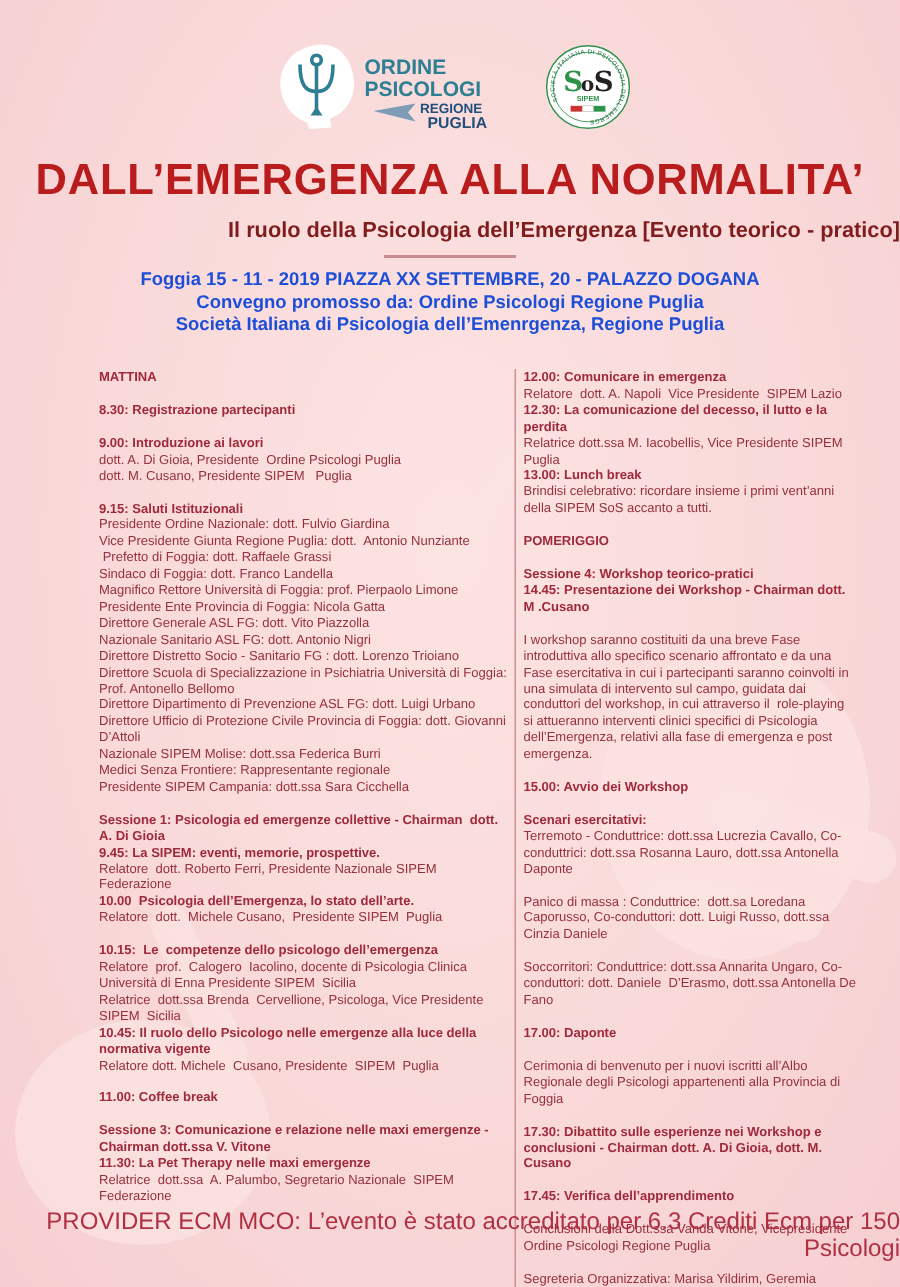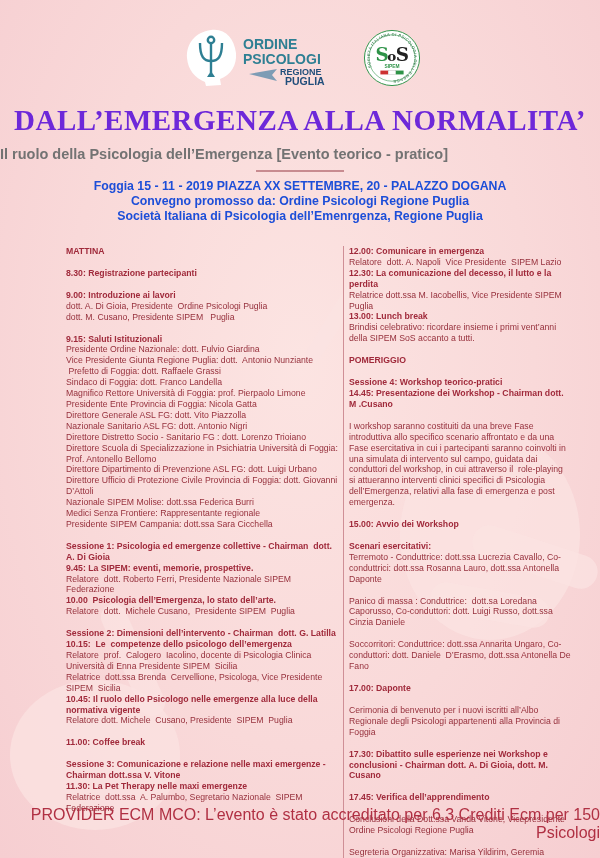--- a/index.html
+++ b/index.html
@@ -8,23 +8,23 @@
     font-family:"Liberation Sans","DejaVu Sans",sans-serif;
     background:radial-gradient(ellipse at 50% 42%, #fce4e2 0%, #f9d9d9 55%, #f6ced1 100%);
   }
   
   .wm{position:absolute;background:#fbe3e1;opacity:.75;border-radius:60px;pointer-events:none;}
   .wm.blob{border-radius:50%;}
   .poster{position:relative;width:100%;height:100%;}
   .header-logos{display:flex;justify-content:center;align-items:center;gap:34px;padding-top:26px;height:64px;}
   .title{
     text-align:center;margin-top:14px;font-size:29px;font-weight:bold;letter-spacing:.5px;
-    color:#6d28d9;font-family:Liberation Serif, serif;
+    color:#b91c1c;font-family:Liberation Sans, sans-serif;
   }
-  .subtitle{text-align:left;margin-top:9px;font-size:14.5px;font-weight:bold;color:#737373;}
+  .subtitle{text-align:right;margin-top:9px;font-size:14.5px;font-weight:bold;color:#7f1d1d;}
   .rule{width:88px;height:2px;background:#c88b90;margin:8px auto 0 auto;}
   .event-info{text-align:center;margin-top:7px;color:#1d4ed8;font-weight:bold;font-size:12.3px;line-height:15px;}
   .columns{display:flex;margin:22px 28px 0 28px;position:relative;}
   .col{font-size:8.7px;line-height:10.9px;color:#96303c;}
   .col.left{width:272px;margin-left:38px;}
   .col.right{flex:1;}
   .divider{width:1px;background:#cf8f96;margin:0 5px;align-self:stretch;}
   .block{margin-bottom:11px;}
   .line{white-space:pre-wrap;}
   .line.bold{font-weight:bold;color:#a02a3b;}
@@ -128,21 +128,20 @@
           <div class="line">Presidente SIPEM Campania: dott.ssa Sara Cicchella</div>
         </div>
         <div class="block">
           <div class="line bold">Sessione 1: Psicologia ed emergenze collettive - Chairman  dott. A. Di Gioia</div>
           <div class="line bold">9.45: La SIPEM: eventi, memorie, prospettive.</div>
           <div class="line">Relatore  dott. Roberto Ferri, Presidente Nazionale SIPEM   Federazione</div>
           <div class="line bold">10.00  Psicologia dell’Emergenza, lo stato dell’arte.</div>
           <div class="line">Relatore  dott.  Michele Cusano,  Presidente SIPEM  Puglia</div>
         </div>
         <div class="block">
-          <div class="line bold">Sessione 2: Dimensioni dell’intervento - Chairman  dott. G. Latilla</div>
           <div class="line bold">10.15:  Le  competenze dello psicologo dell’emergenza</div>
           <div class="line">Relatore  prof.  Calogero  Iacolino, docente di Psicologia Clinica Università di Enna Presidente SIPEM  Sicilia</div>
           <div class="line">Relatrice  dott.ssa Brenda  Cervellione, Psicologa, Vice Presidente  SIPEM  Sicilia</div>
           <div class="line bold">10.45: Il ruolo dello Psicologo nelle emergenze alla luce della normativa vigente</div>
           <div class="line">Relatore dott. Michele  Cusano, Presidente  SIPEM  Puglia</div>
         </div>
         <div class="block">
           <div class="line bold">11.00: Coffee break</div>
         </div>
         <div class="block">

